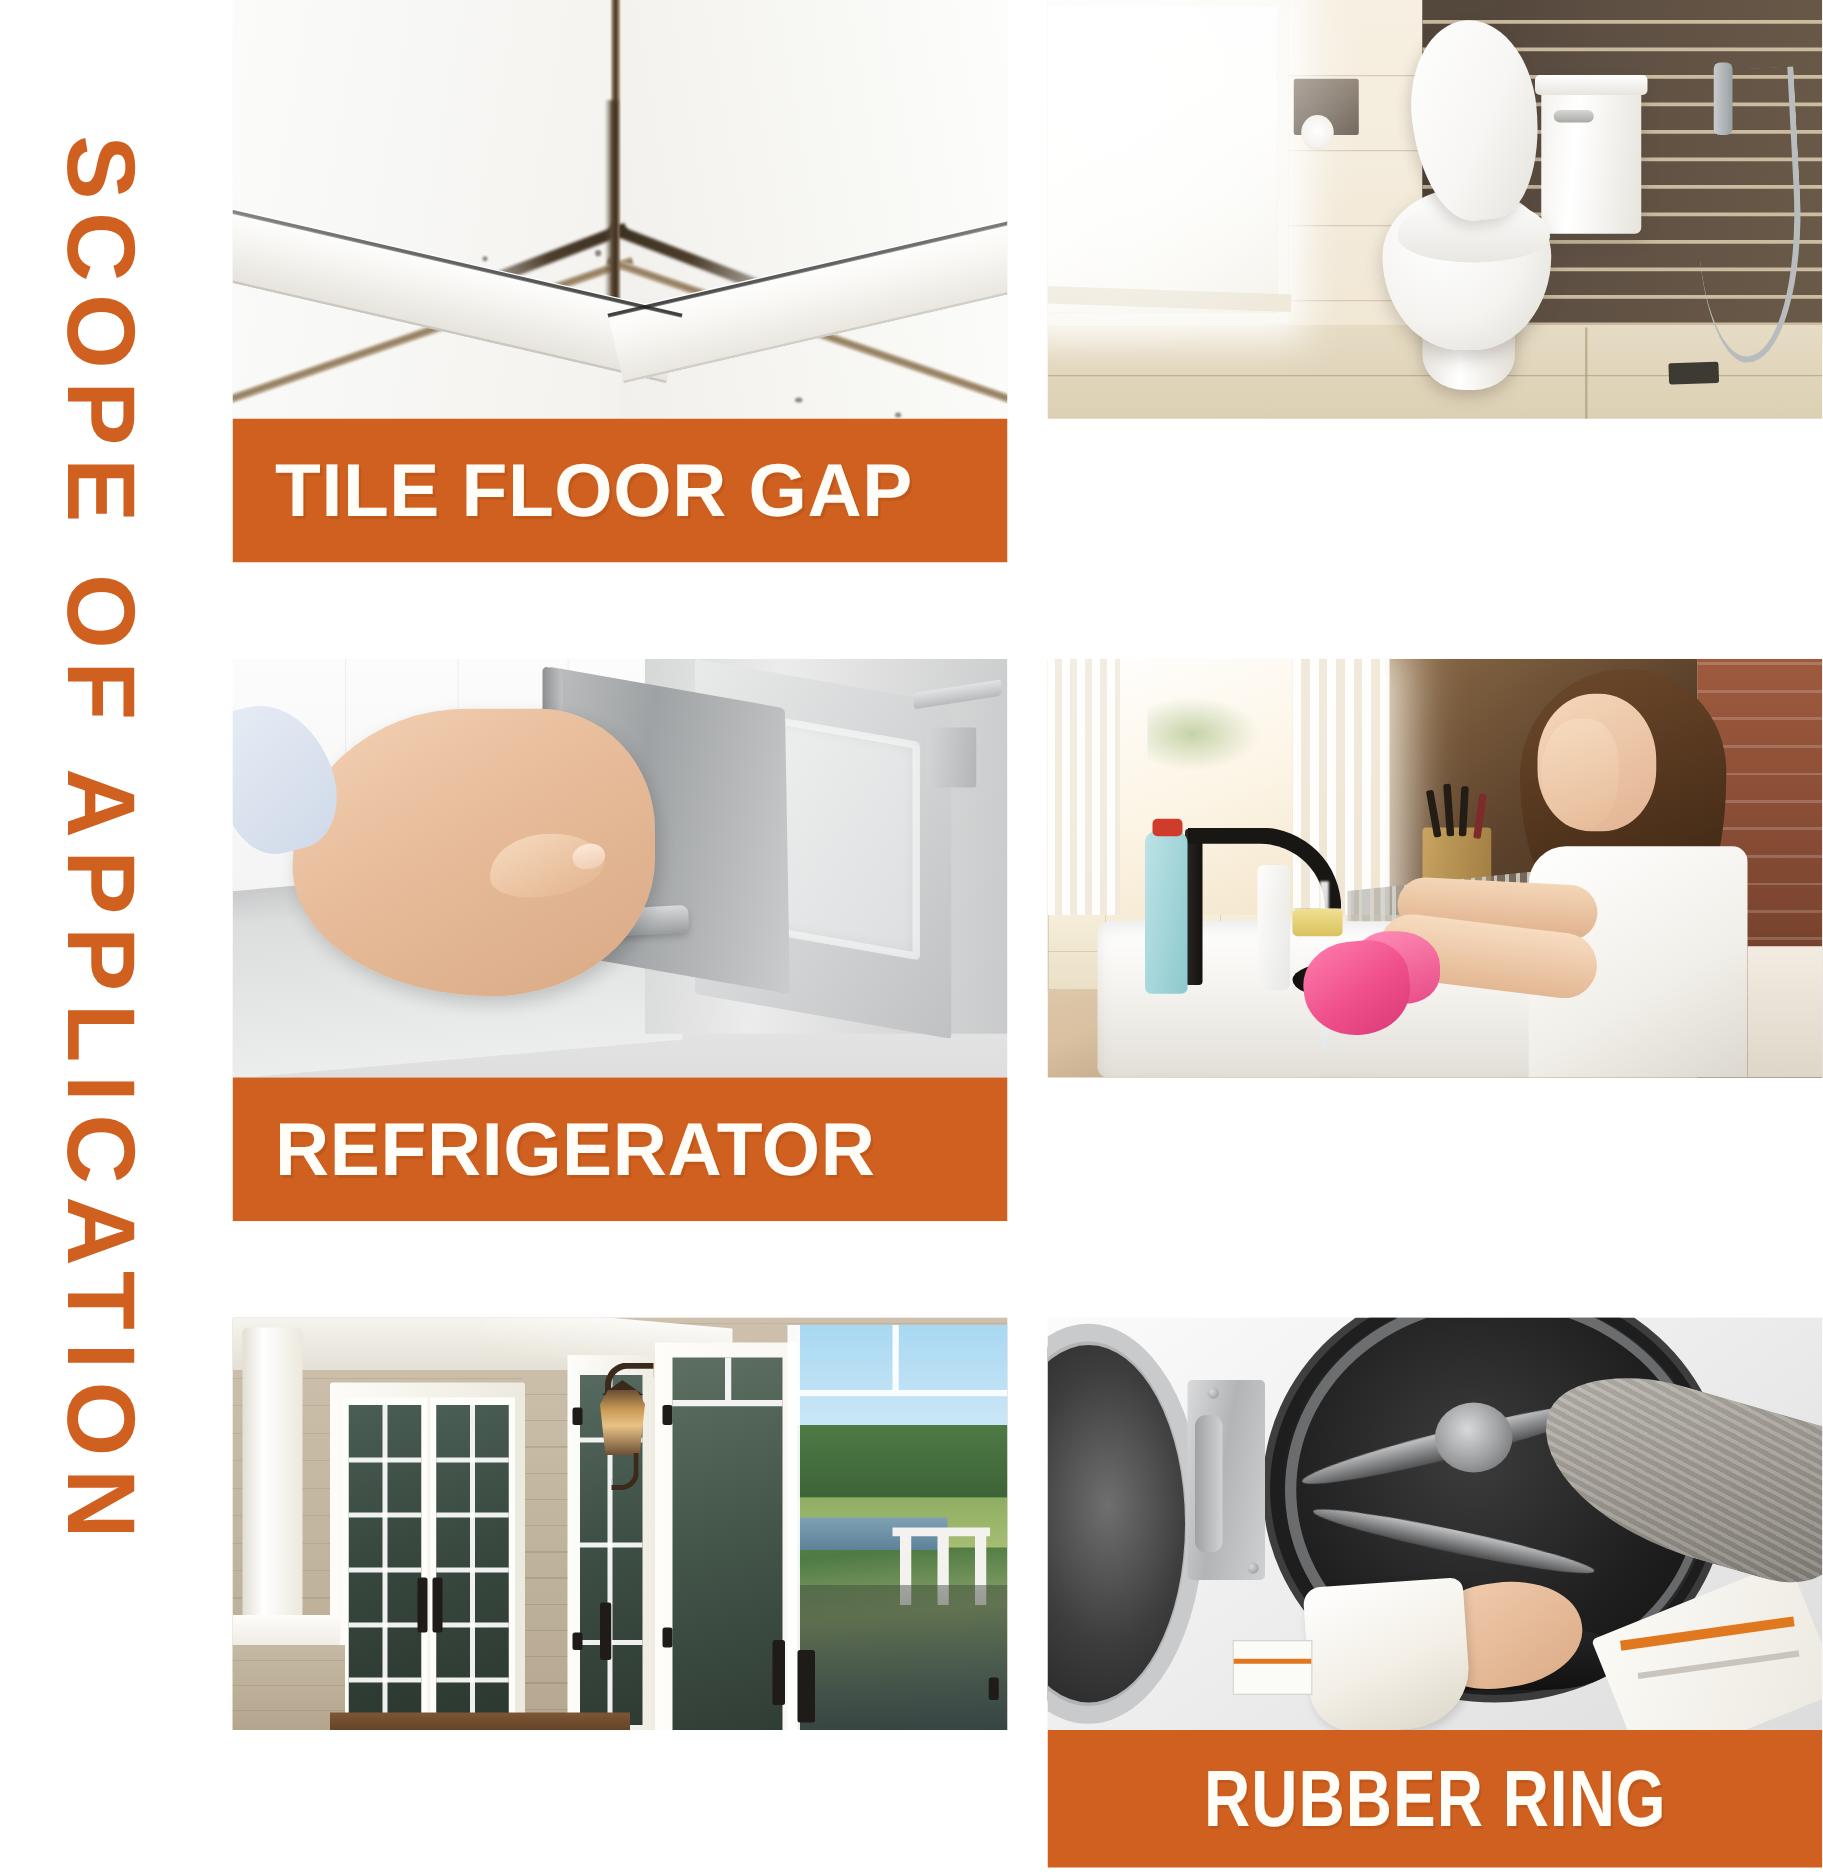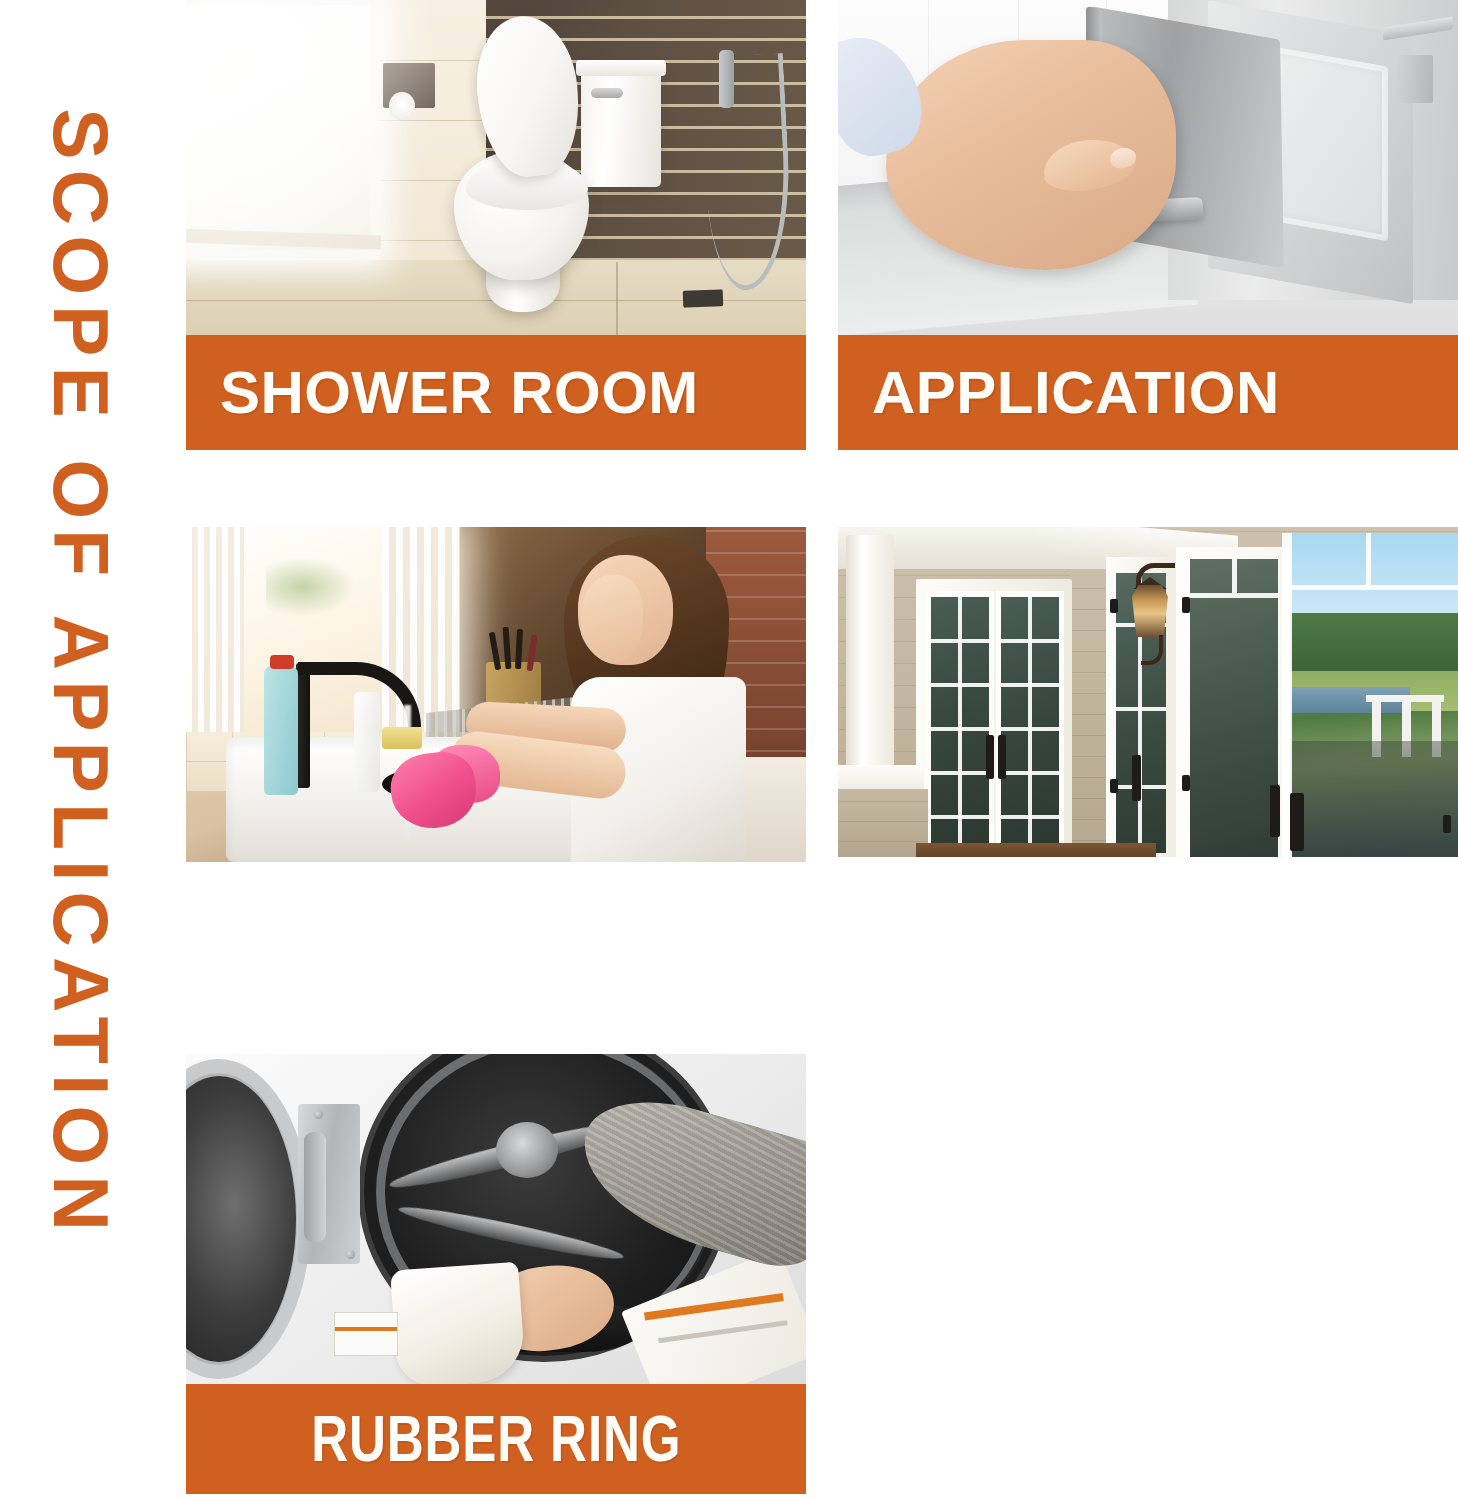--- a/index.html
+++ b/index.html
@@ -738,20 +738,43 @@
 <body>
 
 <div id="poster">
 
   <div id="side-title">
     <div class="vtext">SCOPE OF APPLICATION</div>
   </div>
 
   <div id="grid">
 
+    <div class="cell r1">
+      <div class="photo p-tile">
+        <div class="wall-l"></div>
+        <div class="wall-r"></div>
+        <div class="arm arm-ul"></div>
+        <div class="arm arm-ur"></div>
+        <div class="arm arm-dark-ul"></div>
+        <div class="arm arm-dark-ur"></div>
+        <div class="seam-v"></div>
+        <div class="seam-v2"></div>
+        <div class="base-l"></div>
+        <div class="base-r"></div>
+        <div class="baseline-l"></div>
+        <div class="baseline-r"></div>
+        <div class="grime" style="left:200px;top:205px;width:4px;height:4px;"></div>
+        <div class="grime" style="left:290px;top:200px;width:5px;height:5px;"></div>
+        <div class="grime" style="left:450px;top:318px;width:6px;height:4px;"></div>
+        <div class="grime" style="left:530px;top:330px;width:5px;height:4px;"></div>
+      </div>
+      <div class="caption left">
+        <span class="caption-text">TILE FLOOR GAP</span>
+      </div>
+    </div>
 
     <div class="cell r1">
       <div class="photo p-shower">
         <div class="win-wall"></div>
         <div class="tile-wall-light"></div>
         <div class="lt-line" style="left:175px;top:60px;width:135px;"></div>
         <div class="lt-line" style="left:175px;top:120px;width:135px;"></div>
         <div class="lt-line" style="left:175px;top:180px;width:135px;"></div>
         <div class="lt-line" style="left:175px;top:240px;width:135px;"></div>
         <div class="dark-tile"></div>
@@ -780,23 +803,20 @@
         <div class="flush"></div>
         <div class="toilet-base"></div>
         <div class="toilet-bowl"></div>
         <div class="toilet-seat"></div>
         <div class="toilet-lid"></div>
         <div class="hose"></div>
         <div class="sprayer"></div>
         <div class="drain"></div>
         <div class="glow"></div>
       </div>
-      <div class="caption left">
-        <span class="caption-text">SHOWER ROOM</span>
-      </div>
     </div>
 
     <div class="cell r2">
       <div class="photo p-fridge">
         <div class="bg-panel"></div>
         <div class="panel-line" style="left:90px;"></div>
         <div class="panel-line" style="left:180px;"></div>
         <div class="panel-line" style="left:268px;"></div>
         <div class="counter"></div>
         <div class="body"></div>
@@ -806,21 +826,21 @@
         <div class="hinge"></div>
         <div class="gasket"></div>
         <div class="gasket-edge"></div>
         <div class="gasket-flap"></div>
         <div class="hand"></div>
         <div class="thumb"></div>
         <div class="nail"></div>
         <div class="sleeve"></div>
       </div>
       <div class="caption left">
-        <span class="caption-text">APPLICATION</span>
+        <span class="caption-text">REFRIGERATOR</span>
       </div>
     </div>
 
     <div class="cell r2">
       <div class="photo p-sink">
         <div class="darkroom"></div>
         <div class="brick"></div>
         <div class="win"></div>
         <div class="greenery"></div>
         <div class="curtain"></div>

